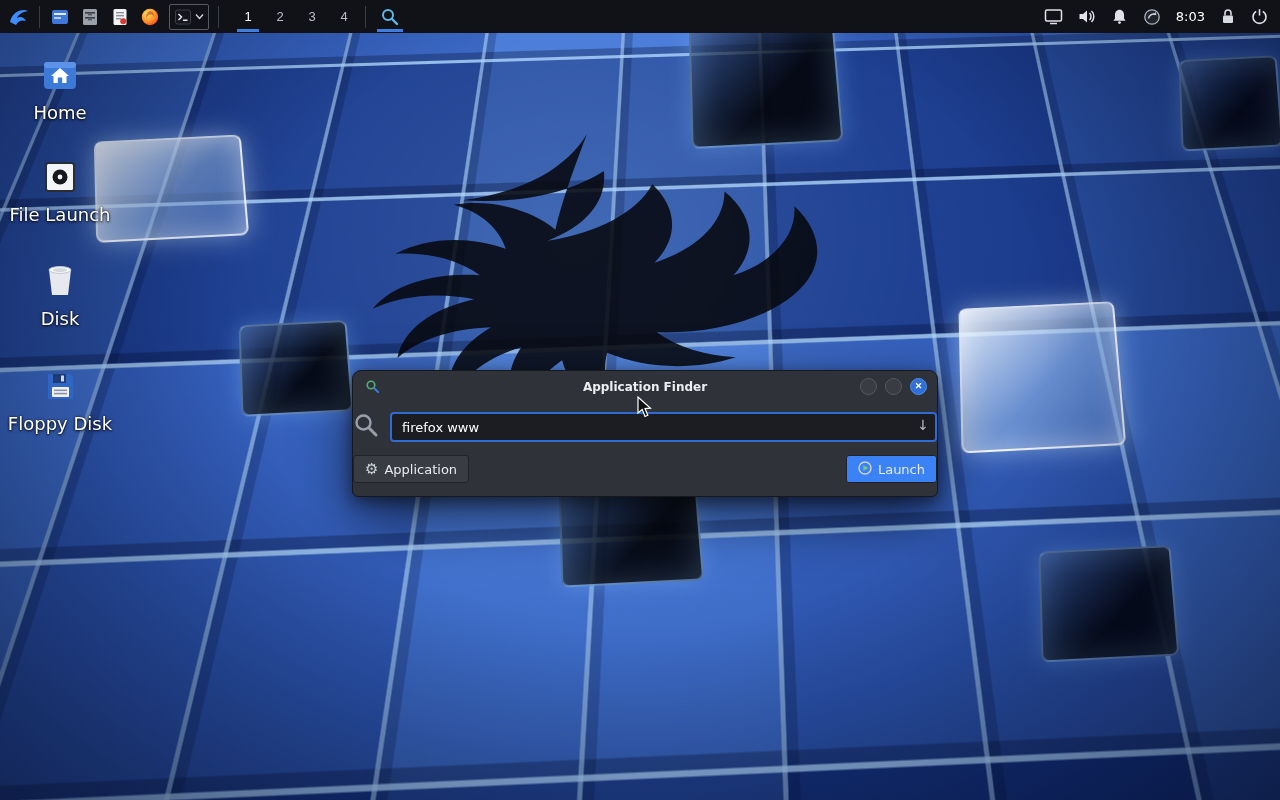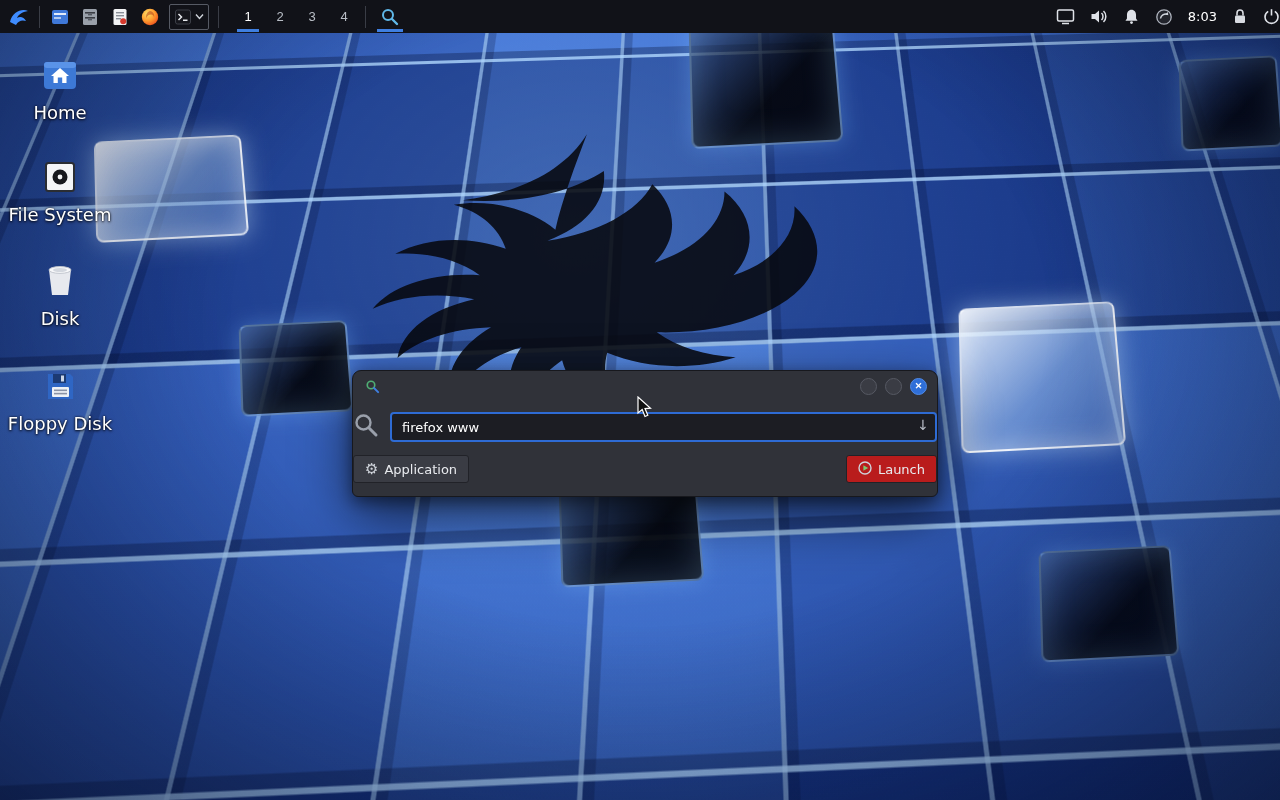--- a/index.html
+++ b/index.html
@@ -42,21 +42,21 @@
   .term-group { display:flex; align-items:center; gap:3px; border:1px solid #565a64;
     border-radius:2px; padding:2px 4px; margin:0 4px; height:26px; cursor:pointer; }
   .workspaces { display:flex; height:100%; margin-left:8px; }
   .ws { position:relative; width:32px; height:33px; border:none; background:transparent;
     color:#b9bec6; font-size:13px; display:flex; align-items:center; justify-content:center; cursor:pointer; }
   .ws.active { color:#ffffff; }
   .ws.active::after { content:""; position:absolute; left:5px; right:5px; bottom:1px; height:3px; background:#3f7fe0; }
   .task-item { position:relative; width:38px; height:33px; border:none; background:transparent;
     display:flex; align-items:center; justify-content:center; cursor:pointer; }
   .task-item.active::after { content:""; position:absolute; left:6px; right:6px; bottom:1px; height:3px; background:#3f7fe0; }
-  .panel-right { margin-left:auto; display:flex; align-items:center; gap:15px; padding-right:0; height:100%; }
+  .panel-right { margin-left:auto; display:flex; align-items:center; gap:15px; padding-right:12px; height:100%; }
   .tray-btn { border:none; background:transparent; display:flex; align-items:center; justify-content:center; cursor:pointer; }
   .clock { font-size:13px; color:#ffffff; }
 
   
   .desktop-icon { position:absolute; width:120px; left:0; text-align:center; z-index:10; cursor:pointer; }
   .desktop-icon .glyph { display:inline-block; }
   .desktop-icon .lbl { display:block; margin-top:6px; font-size:18px; color:#ffffff;
     text-shadow:0 1px 3px rgba(0,0,0,.9), 0 0 2px rgba(0,0,0,.8); }
   #di-home { top:58px; } #di-fs { top:160px; } #di-trash { top:262px; } #di-floppy { top:370px; }
 
@@ -76,21 +76,21 @@
   .input-wrap { position:relative; flex:1; }
   .search-input { width:100%; height:30px; background:#1c1d23; border:2px solid #2e6bd4; border-radius:4px;
     color:#ffffff; font-size:13px; font-family:"DejaVu Sans", sans-serif; padding:0 26px 0 10px;
     outline:none; caret-color:#fff; }
   .input-arrow { position:absolute; right:8px; top:5px; color:#b9bec8; font-size:14px; pointer-events:none; }
   .btn-row { display:flex; justify-content:space-between; margin-top:13px; }
   .fbtn { height:28px; display:flex; align-items:center; gap:6px; padding:0 11px;
     background:#3a3c44; border:1px solid #212228; border-radius:3px; color:#e8eaee;
     font-size:13px; font-family:"DejaVu Sans", sans-serif; cursor:pointer; }
   .fbtn .gear { font-size:15px; color:#cfd3da; line-height:1; }
-  .fbtn.launch { background:#b91c1c; }
+  .fbtn.launch { background:#3b82f6; }
 
   
   .cursor { position:absolute; left:637px; top:396px; z-index:100; pointer-events:none; }
 </style>
 </head>
 <body>
 
 <div class="wallpaper">
   <div class="cube-plane"></div>
   <div class="glass-cube clear" style="left:95px; top:135px; width:150px; height:105px;"></div>
@@ -238,21 +238,21 @@
   <span class="lbl">Home</span>
 </div>
 <div class="desktop-icon" id="di-fs">
   <span class="glyph">
     <svg width="34" height="34" viewBox="0 0 34 34">
       <rect x="3" y="3" width="28" height="28" rx="2.5" fill="#f4f5f7" stroke="#2a2d33" stroke-width="2"></rect>
       <circle cx="17" cy="17" r="7.5" fill="#17181d"></circle>
       <circle cx="17" cy="17" r="2.4" fill="#f4f5f7"></circle>
     </svg>
   </span>
-  <span class="lbl">File System</span>
+  <span class="lbl">File Launch</span>
 </div>
 <div class="desktop-icon" id="di-trash">
   <span class="glyph">
     <svg width="34" height="36" viewBox="0 0 34 36">
       <path d="M6,8 L28,8 L25,33 L9,33 Z" fill="#e7e9ee"></path>
       <ellipse cx="17" cy="8" rx="11" ry="3.4" fill="#f7f8fa" stroke="#c3c7cf"></ellipse>
       <ellipse cx="17" cy="8" rx="7" ry="2" fill="#d4d8df"></ellipse>
     </svg>
   </span>
   <span class="lbl">Disk</span>
@@ -272,20 +272,21 @@
 </div>
 
 <div class="finder">
   <div class="titlebar">
     <span class="title-icon">
       <svg width="15" height="15" viewBox="0 0 20 20">
         <circle cx="8" cy="8" r="5" fill="none" stroke="#4fae74" stroke-width="2.2"></circle>
         <line x1="12" y1="12" x2="17.5" y2="17.5" stroke="#3f7fe0" stroke-width="2.6" stroke-linecap="round"></line>
       </svg>
     </span>
+    <span class="title">Application Finder</span>
     <span class="win-controls">
       <button class="wc"></button>
       <button class="wc"></button>
       <button class="wc close">
         <span>✕</span>
       </button>
     </span>
   </div>
   <div class="finder-body">
     <div class="search-row">

